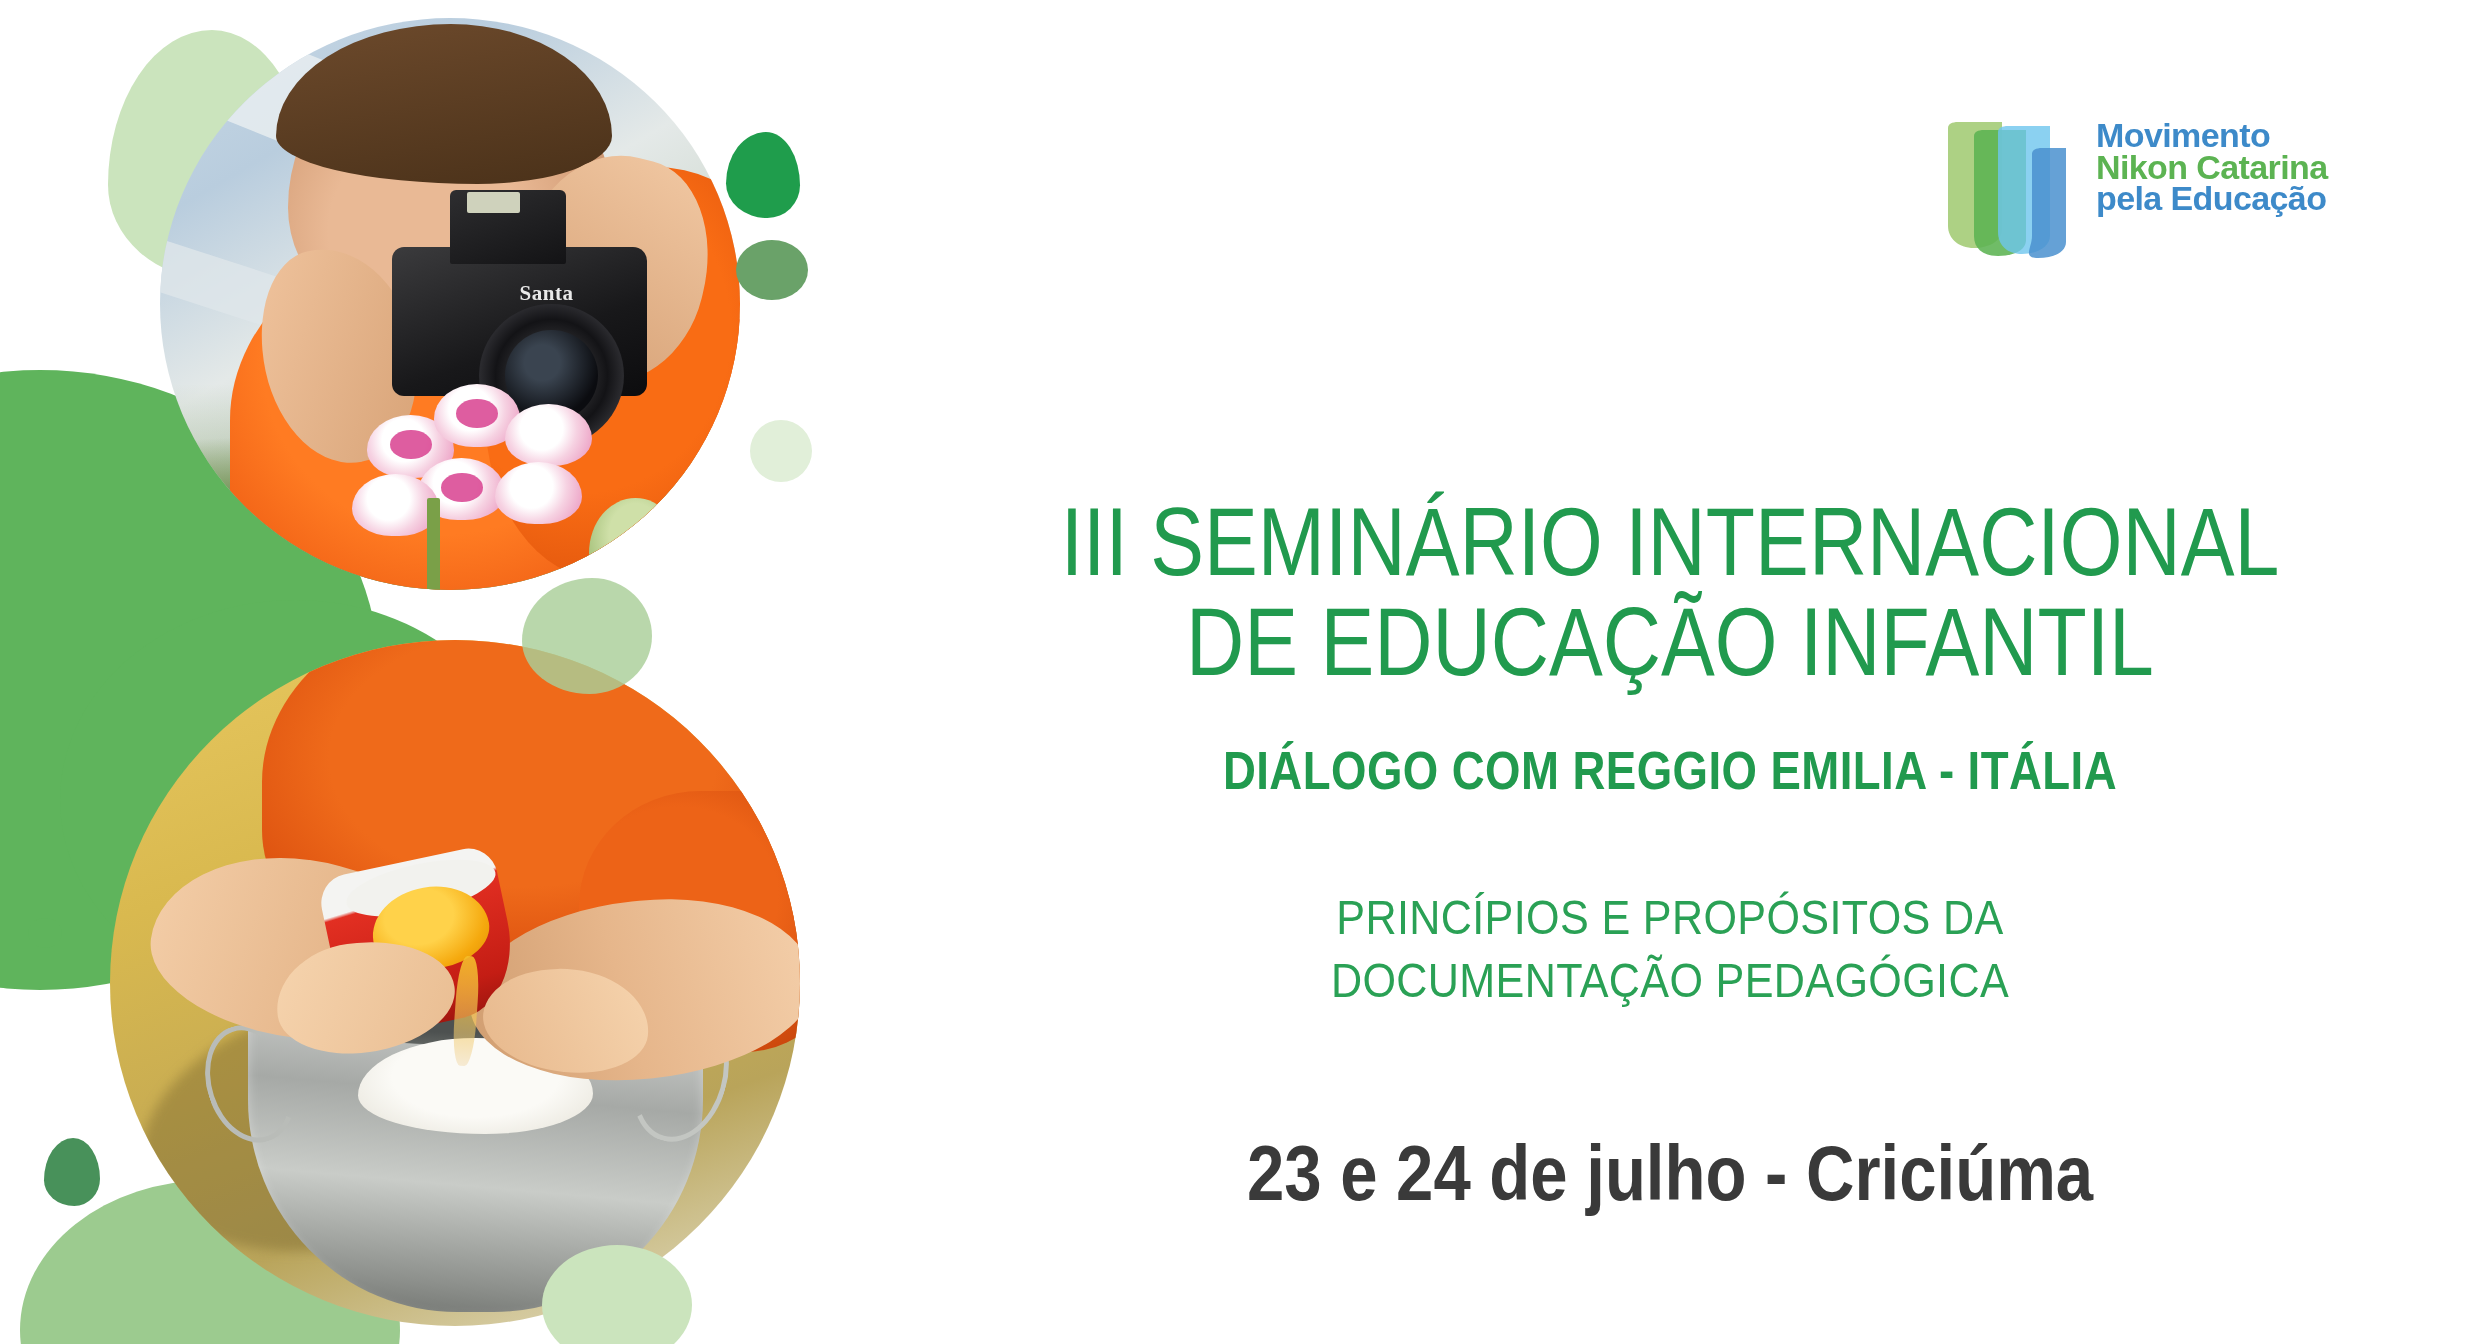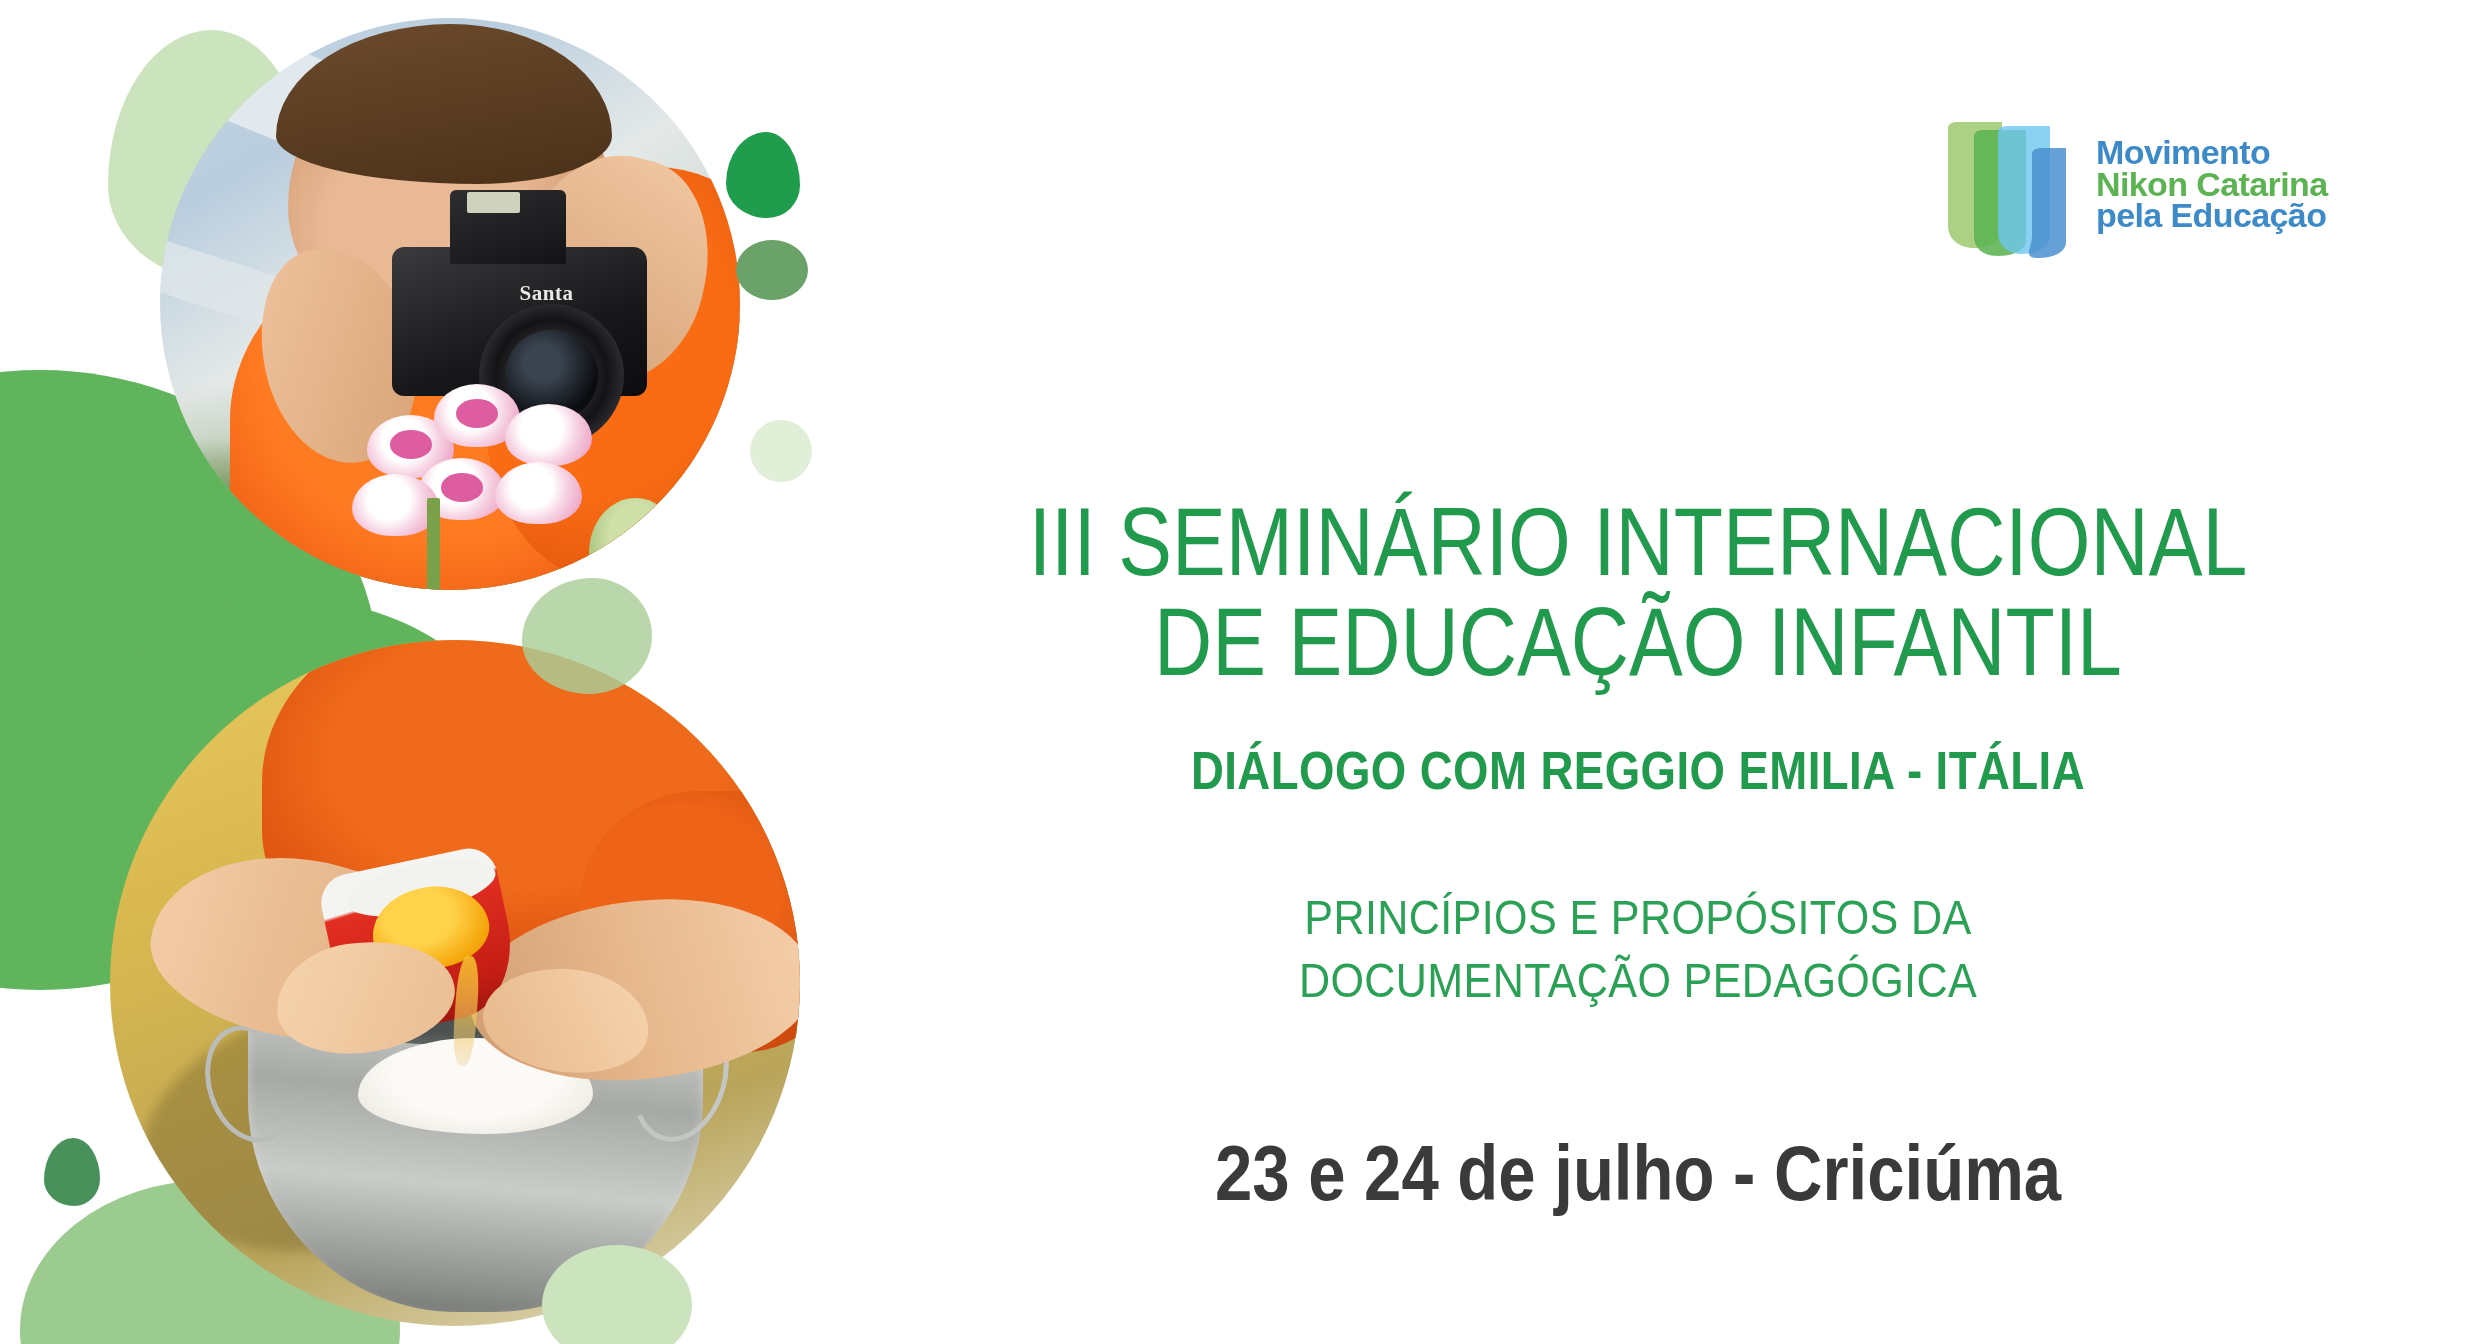--- a/index.html
+++ b/index.html
@@ -377,30 +377,29 @@
     position: absolute; left: 0; top: 0;
     width: 150px; height: 140px;
   }
   .logo-text {
     position: absolute; left: 156px; top: 2px;
     line-height: 0.93;
     font-family: "Liberation Sans", sans-serif;
     font-weight: bold;
     font-size: 34px;
     letter-spacing: -0.6px;
-    margin-top: 17px;
   }
   .logo-line-1 { color: #3d8ac9; }
   .logo-line-2 { color: #5cb352; }
   .logo-line-3 { color: #3d8ac9; }
 
   
   .content {
     position: absolute;
-    left: 828px; top: 0;
+    left: 860px; top: 0;
     width: 1620px; height: 1344px;
   }
   .title {
     position: absolute;
     left: 0; top: 492px;
     width: 1620px;
     text-align: center;
     color: #219a4e;
     font-family: "Liberation Sans Narrow", "Liberation Sans", sans-serif;
     font-weight: normal;

